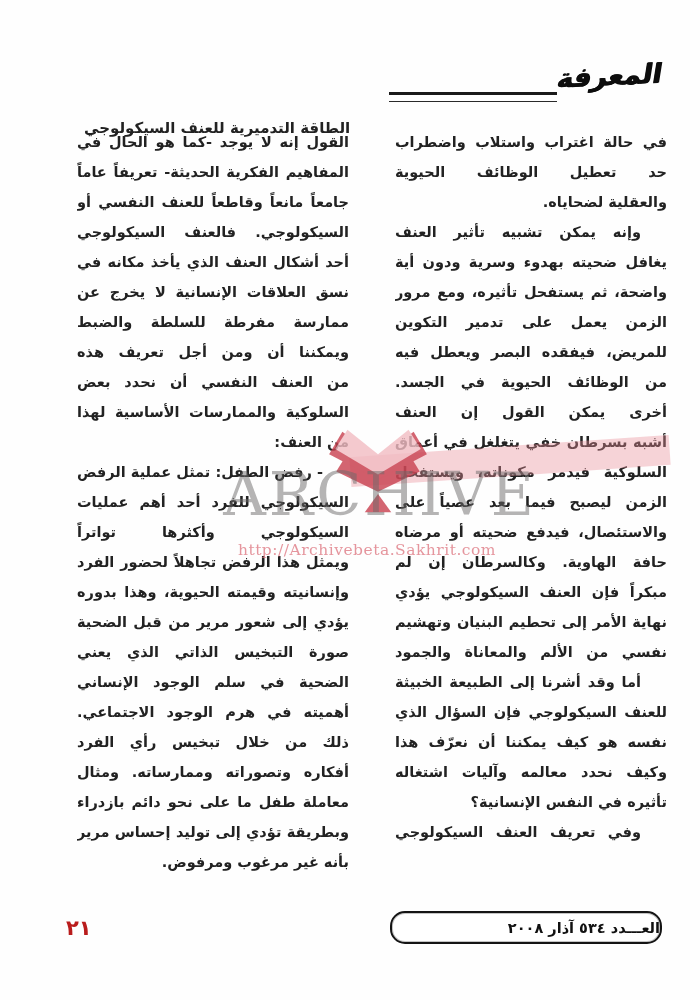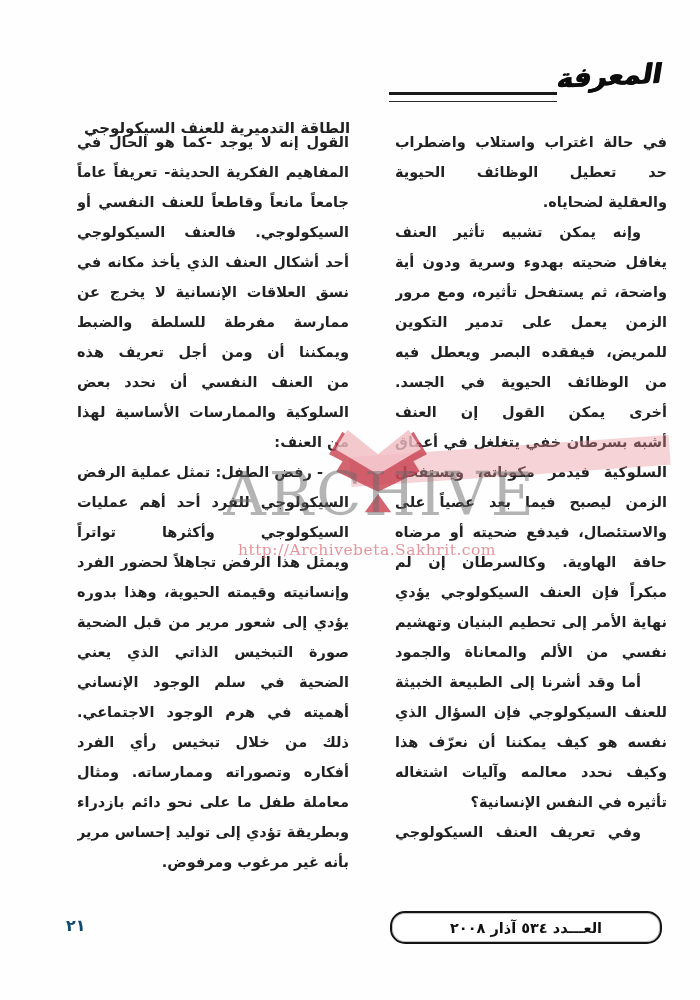--- a/index.html
+++ b/index.html
@@ -26,24 +26,24 @@
   .wm-ribbon{position:absolute;left:350px;top:446px;width:320px;height:30px;
         background:rgba(235,143,152,0.38);transform:rotate(-4deg);}
   .wm-book{position:absolute;left:322px;top:418px;width:112px;height:108px;opacity:0.8;}
   .wm-text{position:absolute;left:190px;top:460px;width:380px;text-align:center;
         font-family:"DejaVu Serif",serif;font-size:59px;font-weight:normal;
         color:rgba(108,106,106,0.5);letter-spacing:3px;}
   .wm-url{position:absolute;left:212px;top:541px;width:310px;text-align:center;
         font-family:"DejaVu Serif",serif;font-size:15.5px;color:rgba(223,122,133,0.8);letter-spacing:0.5px;}
 
   
-  .page-number{position:absolute;left:66px;top:916px;font-size:16px;font-weight:bold;color:#0c4a6e;}
+  .page-number{position:absolute;left:66px;top:916px;font-size:21px;font-weight:bold;color:#b91c1c;}
   .issue-box{position:absolute;right:38px;top:911px;width:268px;height:29px;
         border:2px solid #141414;border-radius:15px;box-shadow:inset 0 0 0 1px rgba(20,20,20,0.25);
-        display:flex;align-items:center;justify-content:center;
+        display:flex;align-items:center;justify-content:flex-start;
         font-size:14.5px;font-weight:bold;direction:rtl;color:#111;background:#fff;}
 </style>
 </head>
 <body>
 
 <div class="page">
 
   <div class="header-title">الطاقة التدميرية للعنف السيكولوجي</div>
   <div class="header-rule"></div>
   <div class="logo">المعرفة</div>

